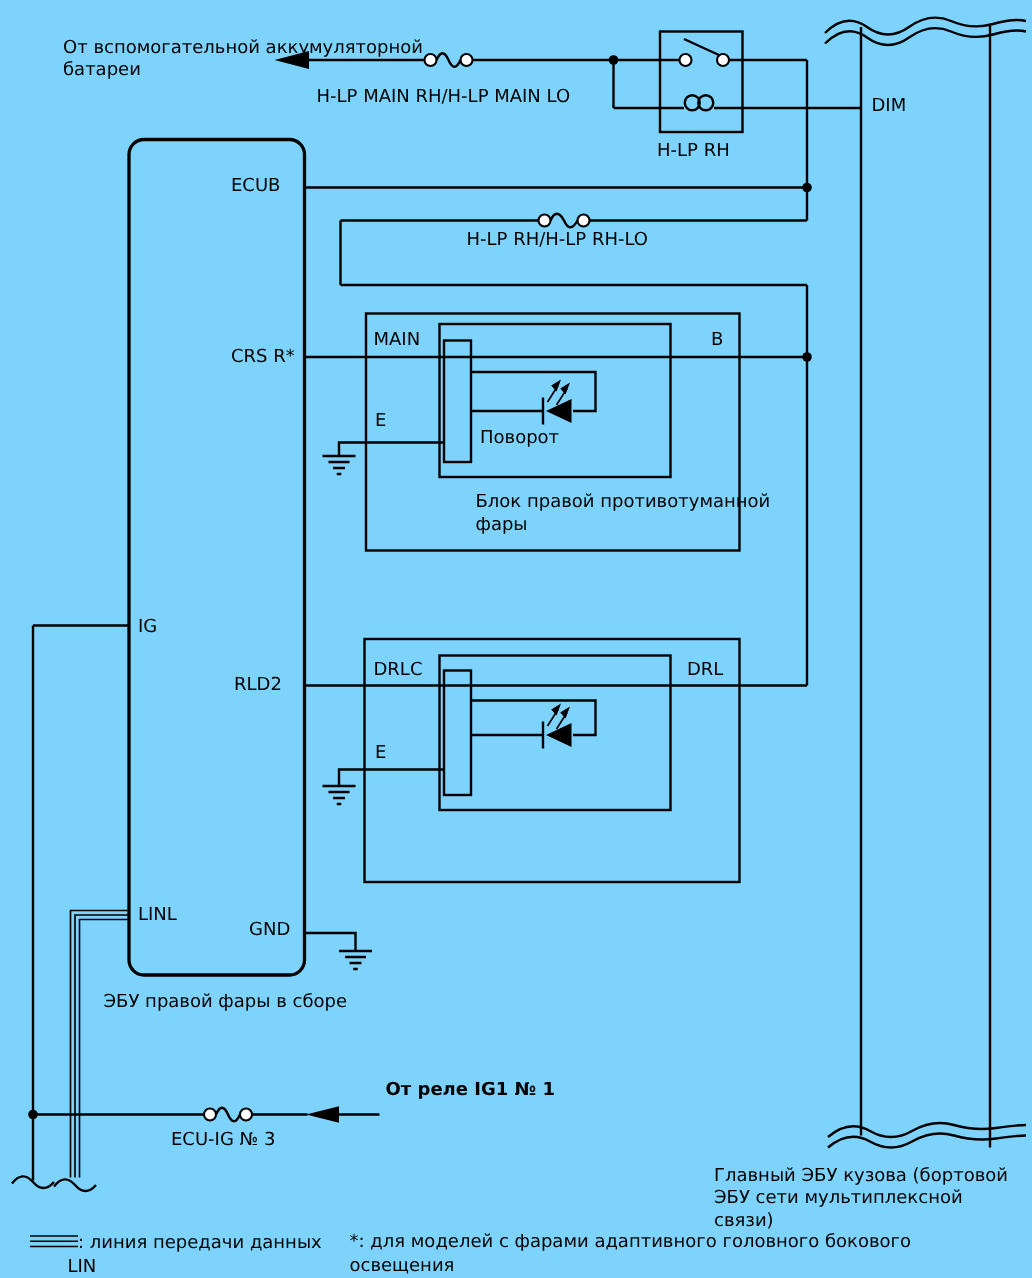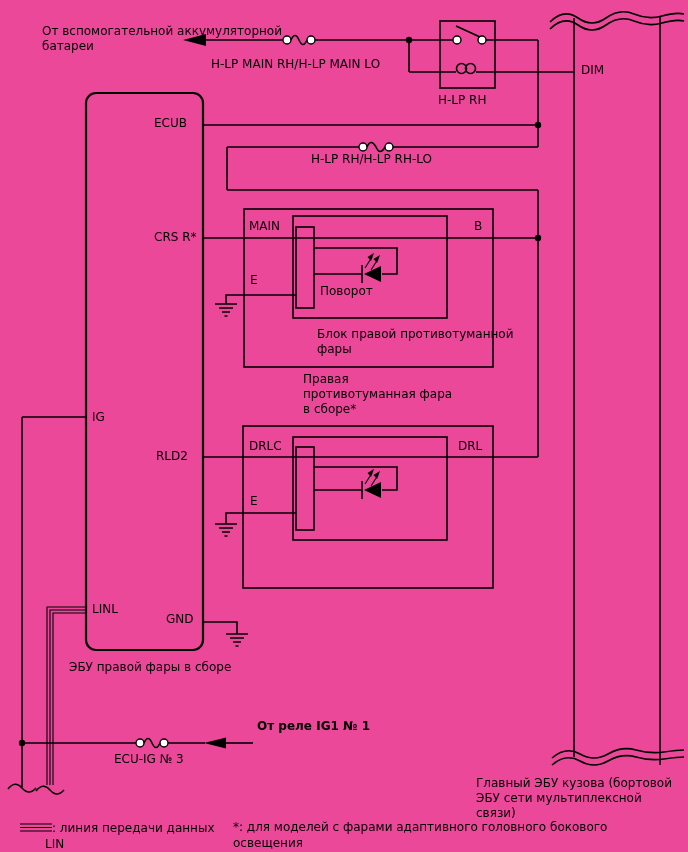--- a/index.html
+++ b/index.html
@@ -1,16 +1,16 @@
 <!DOCTYPE html>
 <html><head>
 <meta charset="utf-8">
 <style>
   html,body{margin:0;padding:0;background:#fff;}
-  #stage{position:relative;width:688px;height:852px;background:#ec4899;overflow:hidden;
+  #stage{position:relative;width:688px;height:852px;background:#7dd3fc;overflow:hidden;
          font-family:"DejaVu Sans","Liberation Sans",sans-serif;color:#000;}
   #wiring{position:absolute;left:0;top:0;}
   .w{stroke:#000;fill:none;stroke-width:1.6;}
   .w2{stroke:#000;fill:none;stroke-width:2.2;}
   .thin{stroke:#000;fill:none;stroke-width:1.1;}
   .sym{fill:#000;stroke:none;}
   .contact{fill:#fff;stroke:#000;stroke-width:1.4;}
   .lbl{position:absolute;font-size:12px;line-height:15px;white-space:pre-line;color:#000;}
   .lh13{line-height:13px;}
   .lh16{line-height:16px;}
@@ -142,23 +142,20 @@
 <div class="lbl" style="left:438px;top:93px;">H-LP RH</div>
 <div class="lbl" style="left:154px;top:116px;">ECUB</div>
 <div class="lbl" style="left:311px;top:152px;">H-LP RH/H-LP RH-LO</div>
 <div class="lbl" style="left:249px;top:219px;">MAIN</div>
 <div class="lbl" style="left:474px;top:219px;">B</div>
 <div class="lbl" style="left:154px;top:230px;">CRS R*</div>
 <div class="lbl" style="left:250px;top:273px;">E</div>
 <div class="lbl" style="left:320px;top:284px;">Поворот</div>
 <div class="lbl" style="left:317px;top:327px;">Блок правой противотуманной
 фары</div>
-<div class="lbl" style="left:303px;top:372px;">Правая
-противотуманная фара
-в сборе*</div>
 <div class="lbl" style="left:92px;top:410px;">IG</div>
 <div class="lbl" style="left:249px;top:439px;">DRLC</div>
 <div class="lbl" style="left:458px;top:439px;">DRL</div>
 <div class="lbl" style="left:156px;top:449px;">RLD2</div>
 <div class="lbl" style="left:250px;top:494px;">E</div>
 <div class="lbl" style="left:92px;top:602px;">LINL</div>
 <div class="lbl" style="left:166px;top:612px;">GND</div>
 <div class="lbl" style="left:69px;top:660px;">ЭБУ правой фары в сборе</div>
 <div class="lbl" style="left:257px;top:719px;font-weight:bold;">От реле IG1 № 1</div>
 <div class="lbl" style="left:114px;top:752px;">ECU-IG № 3</div>

